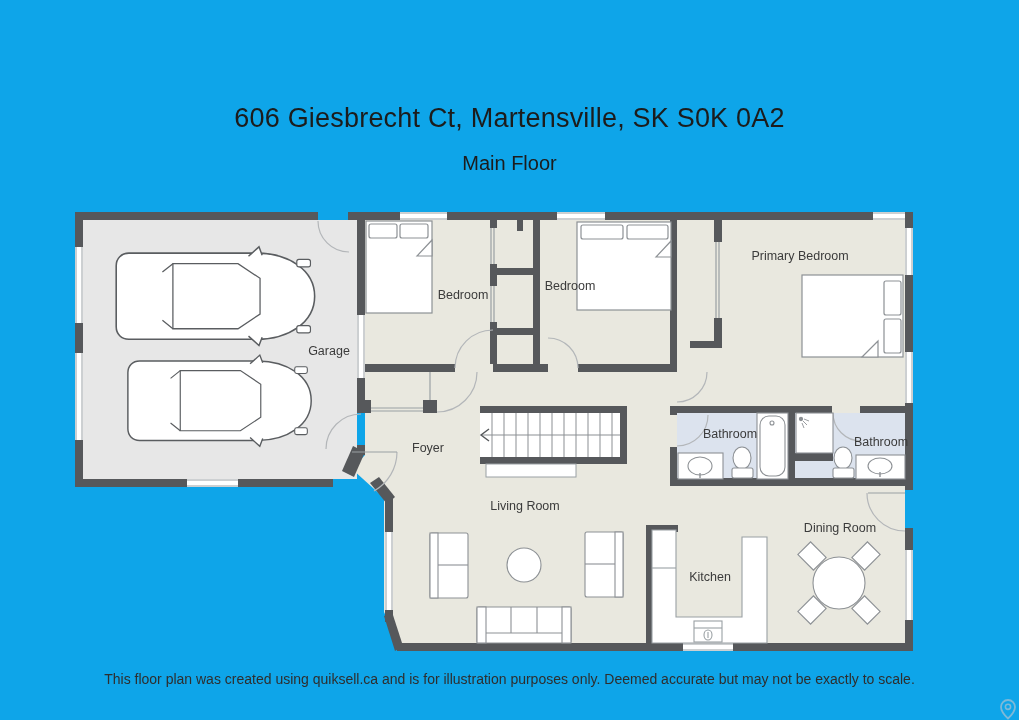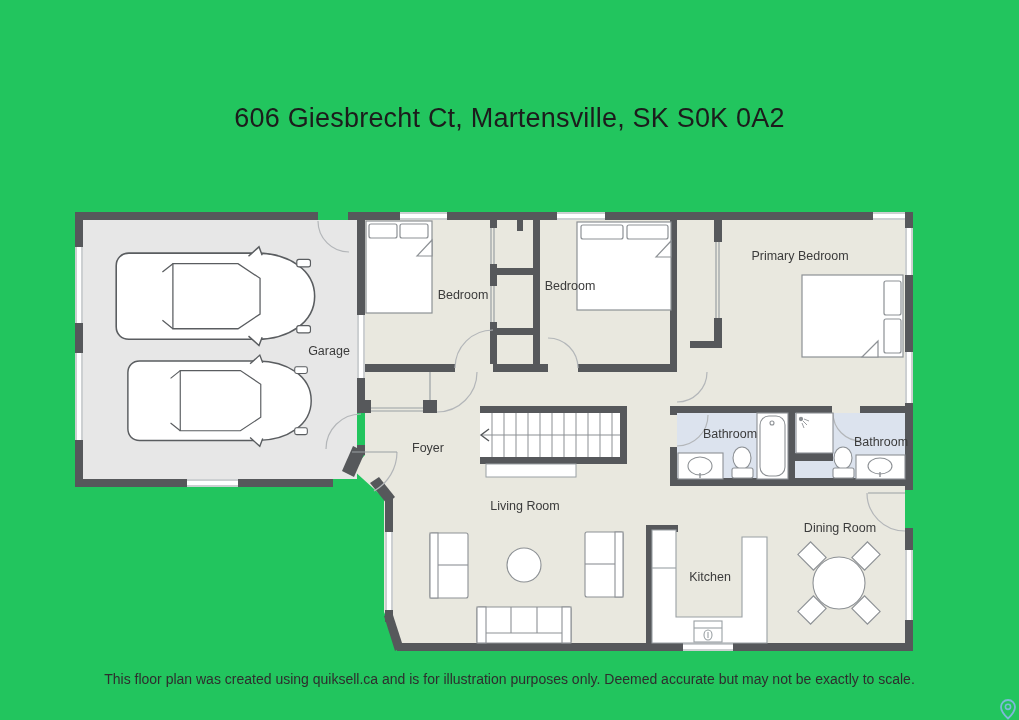--- a/index.html
+++ b/index.html
@@ -1,32 +1,33 @@
 <!DOCTYPE html>
 <html><head>
 <meta charset="utf-8">
 <style>
   html,body{margin:0;padding:0;background:#ffffff;}
-  #page{position:relative;width:1019px;height:720px;background:#22c55e;overflow:hidden;
+  #page{position:relative;width:1019px;height:720px;background:#0ea5e9;overflow:hidden;
         font-family:"Liberation Sans",sans-serif;}
   .title{position:absolute;left:0;top:103px;width:1019px;text-align:center;
          font-size:27px;font-weight:500;color:#1c1c1c;letter-spacing:.2px;}
   .subtitle{position:absolute;left:0;top:152px;width:1019px;text-align:center;
          font-size:20px;font-weight:500;color:#1c1c1c;}
   .footer{position:absolute;left:0;top:671px;width:1019px;text-align:center;
          font-size:14px;color:#2e2e2e;}
   svg text.room{font-family:"Liberation Sans",sans-serif;font-size:12.5px;fill:#3b3b3b;}
   svg{position:absolute;left:0;top:0;}
 </style>
 </head>
 <body>
 
 <div id="page">
 
   <div class="title">606 Giesbrecht Ct, Martensville, SK S0K 0A2</div>
+  <div class="subtitle">Main Floor</div>
 
   <svg width="1019" height="720" viewBox="0 0 1019 720">
     <defs>
       <g id="car">
         <path d="M16,3 H138 C168,3 193,19 193,44 C193,69 168,85 138,85 H16 C9,85 4,80 4,73 V15 C4,8 9,3 16,3 Z" fill="#ffffff" stroke="#5a5d60" stroke-width="1.5"></path>
         <path d="M58,13 L120,13 L141,27 L141,61 L120,75 L58,75 Z" fill="#ffffff" stroke="#5a5d60" stroke-width="1.2"></path>
         <path d="M58,13 L48,21 M58,75 L48,67" stroke="#5a5d60" stroke-width="1.2" fill="none"></path>
         <path d="M130,6 L140,-3 L143,5" fill="#ffffff" stroke="#5a5d60" stroke-width="1.4"></path>
         <path d="M130,82 L140,91 L143,83" fill="#ffffff" stroke="#5a5d60" stroke-width="1.4"></path>
         <rect x="176" y="9" width="13" height="7" rx="2" fill="#fff" stroke="#5a5d60" stroke-width="1.1"></rect>

